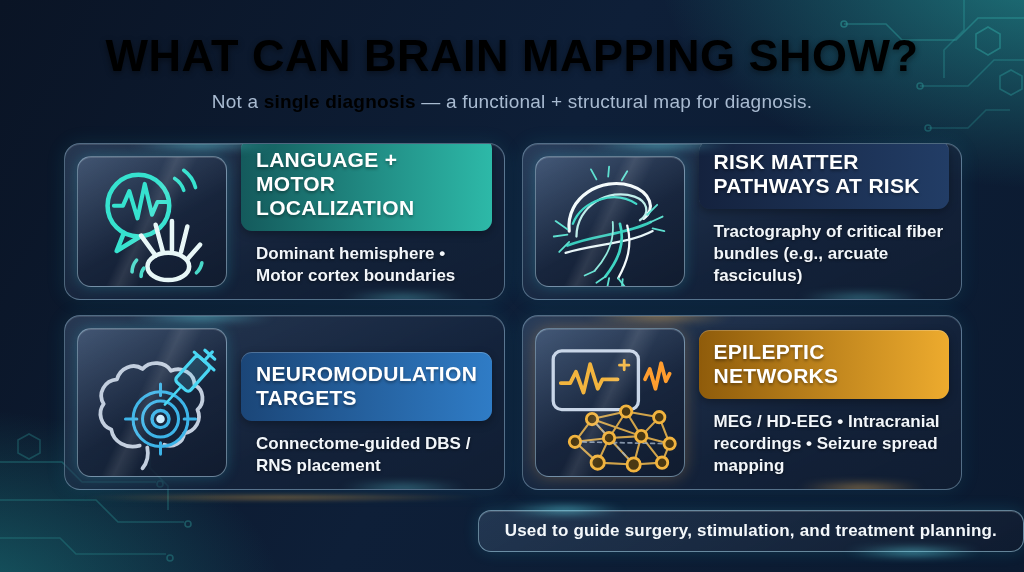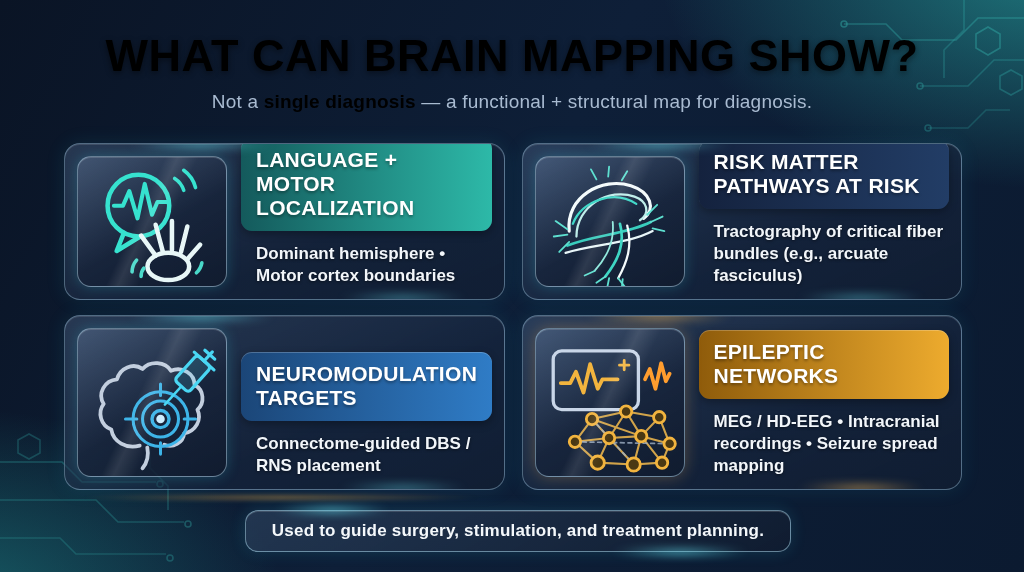--- a/index.html
+++ b/index.html
@@ -64,21 +64,21 @@
     box-shadow:inset 0 1px 0 rgba(255,255,255,.22), 0 3px 8px rgba(0,0,0,.3);
   }
   .body-text {
     margin:12px 0 0 15px; font-size:17px; font-weight:700; line-height:1.3;
     color:#f2f6fa; text-shadow:0 1px 3px rgba(0,0,0,.5);
   }
   .streak { position:absolute; left:76px; top:494px; width:410px; height:7px; z-index:1;
     filter:blur(2px);
     background:radial-gradient(ellipse, rgba(255,180,70,.5), rgba(255,180,70,0) 70%); }
 
-  .pill-wrap { position:absolute; left:12px; right:0; top:510px; display:flex; justify-content:center; z-index:2; }
+  .pill-wrap { position:absolute; left:12px; right:0; top:510px; display:flex; justify-content:flex-end; z-index:2; }
   .pill {
     position:relative; padding:10px 26px; border-radius:13px;
     background:linear-gradient(150deg, rgba(60,85,115,.45), rgba(16,28,48,.85));
     border:1px solid rgba(170,215,235,.55);
     font-size:17px; font-weight:700; color:#f4f8fb; letter-spacing:.2px;
     box-shadow:0 0 16px rgba(50,215,240,.15), inset 0 1px 0 rgba(255,255,255,.15);
   }
   .pill::before, .pill::after { content:""; position:absolute; height:8px; filter:blur(4px); border-radius:50%;
     background:radial-gradient(ellipse, rgba(110,240,255,.9), rgba(110,240,255,0) 70%); }
   .pill::before { top:-5px; left:26px; width:120px; }

